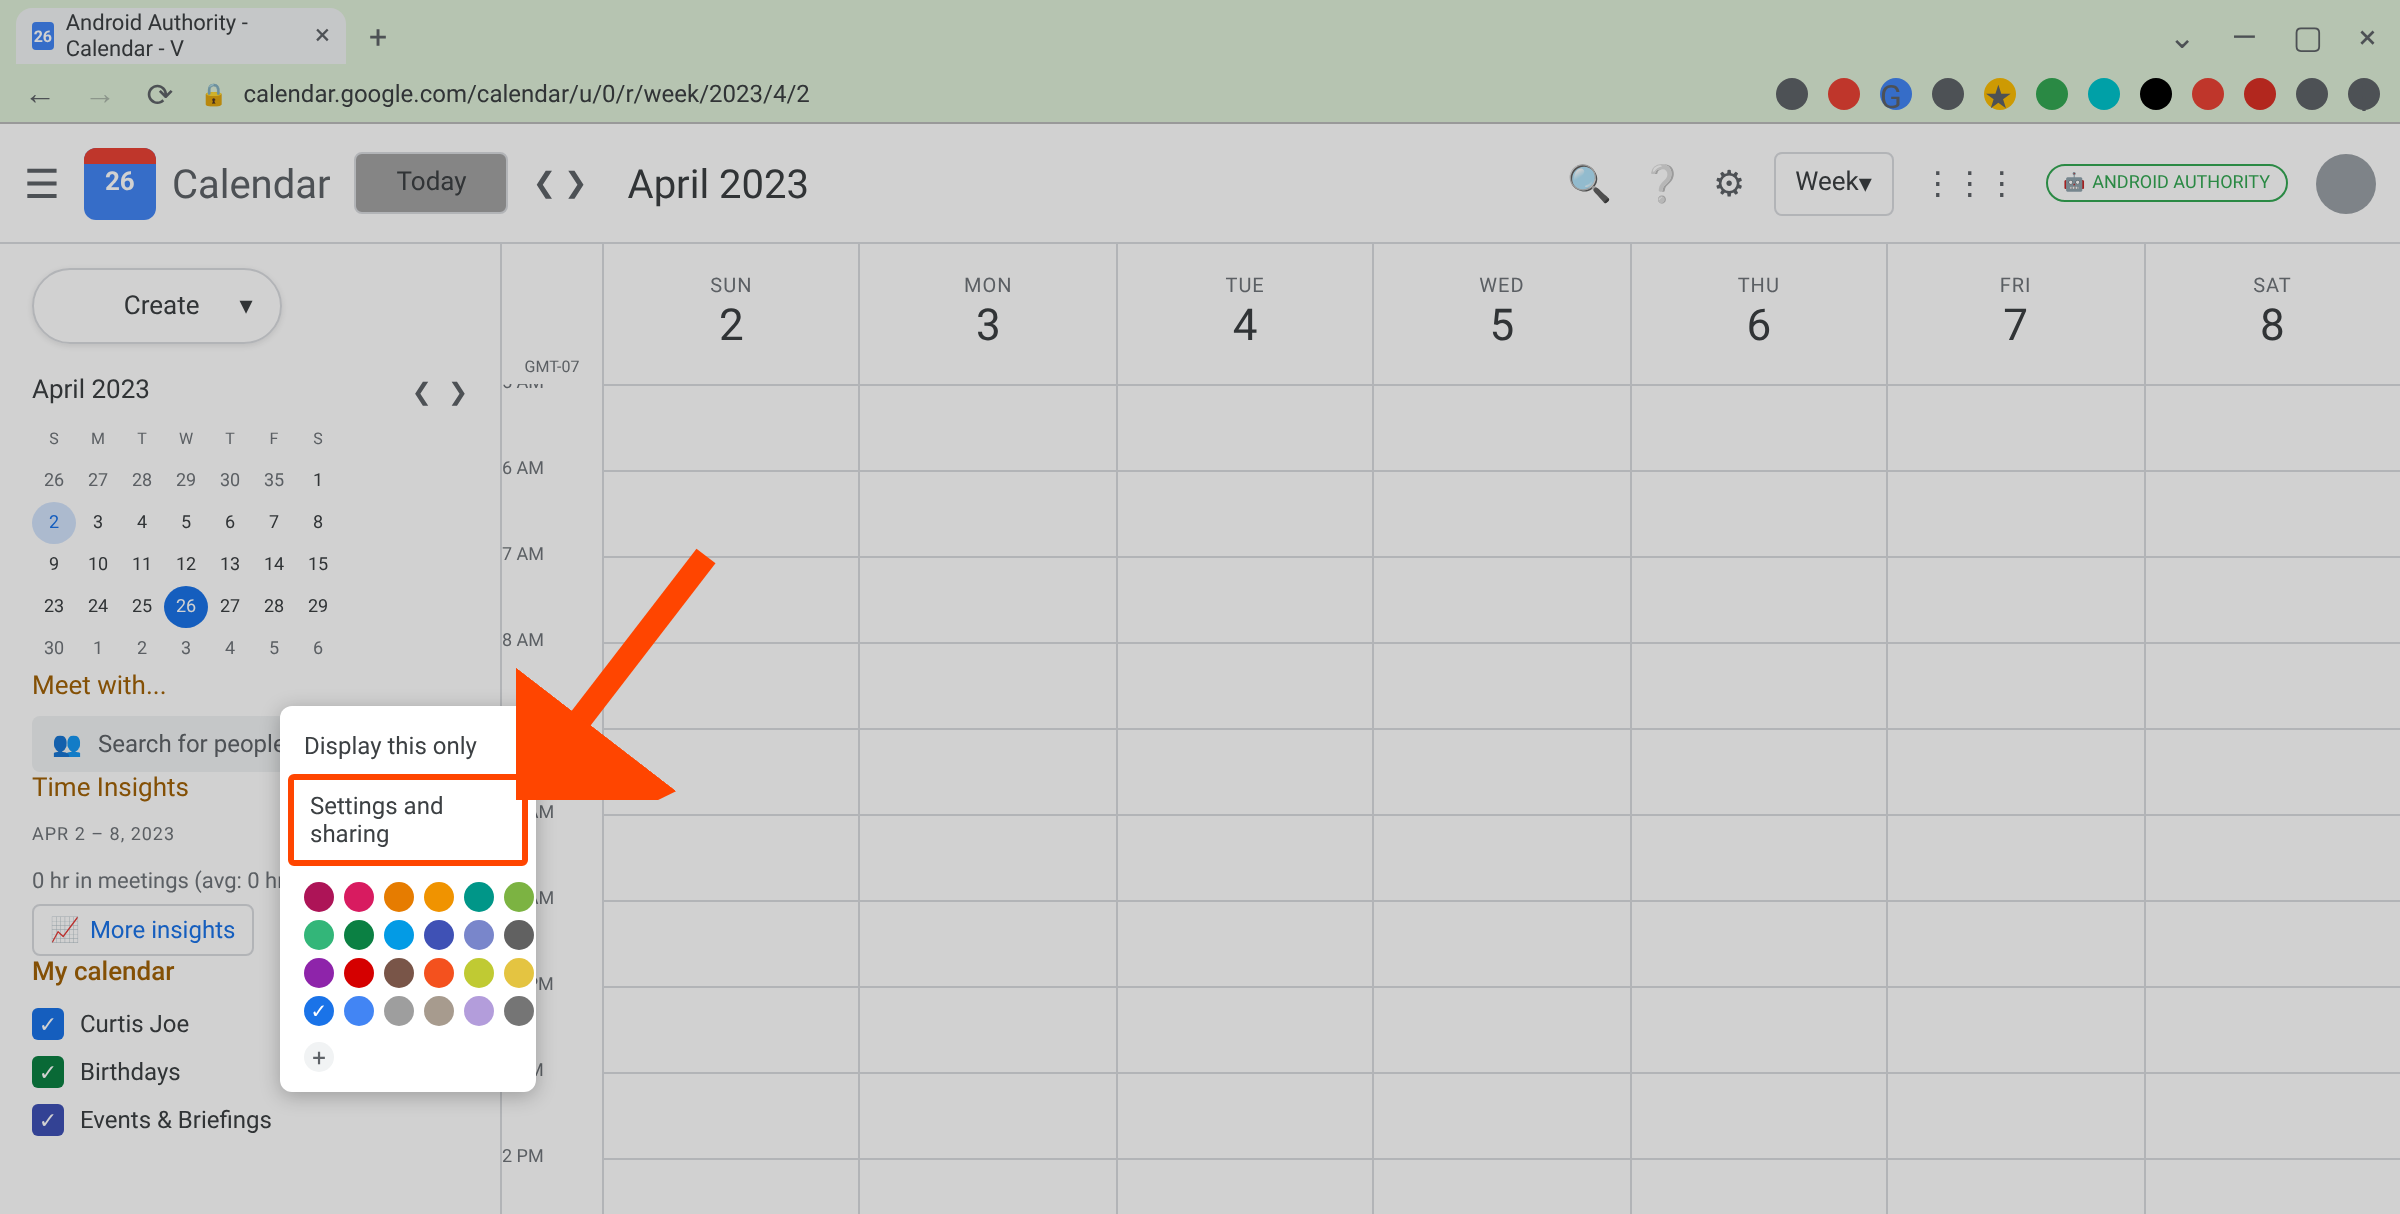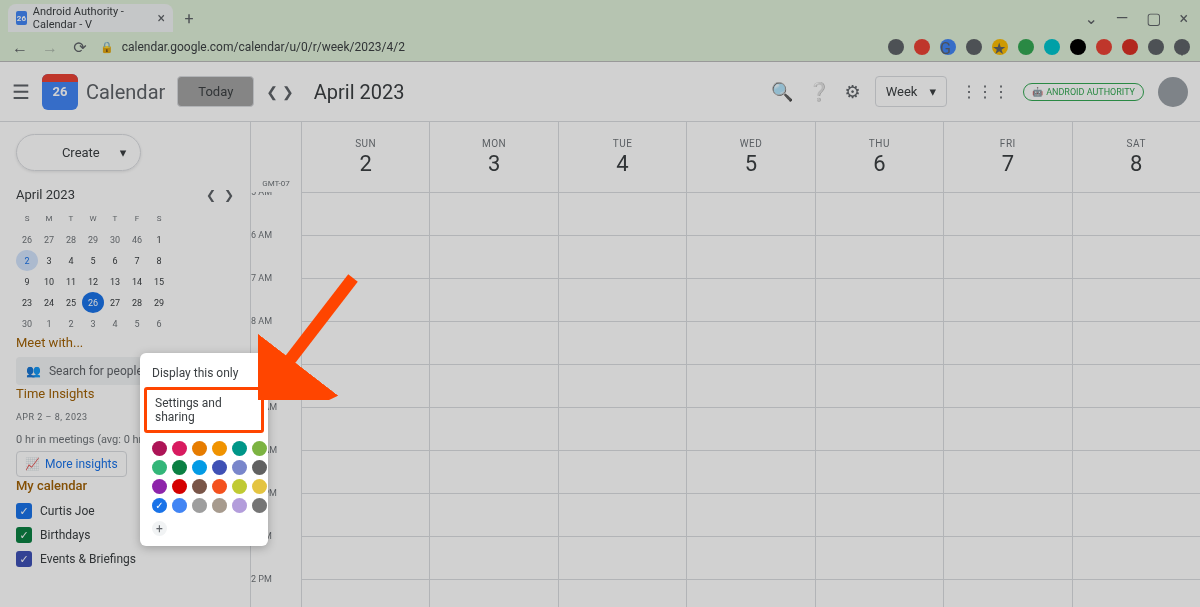--- a/index.html
+++ b/index.html
@@ -23,21 +23,21 @@
 .hamburger{font-size:20px;color:#5f6368;cursor:pointer}
 .logo{display:flex;align-items:center;gap:8px}
 .logo-icon{width:36px;height:36px;background:#4285f4;border-radius:6px;display:flex;align-items:center;justify-content:center;color:#fff;font-weight:bold;font-size:13px;position:relative}
 .logo-icon::before{content:'';position:absolute;top:0;left:0;right:0;height:8px;background:#ea4335;border-radius:6px 6px 0 0}
 .logo-text{font-size:20px;color:#5f6368}
 .today-btn{border:1px solid #dadce0;border-radius:4px;padding:7px 20px;font-size:13px;color:#3c4043;background:#a3a3a3;cursor:pointer}
 .nav-arrows{display:flex;gap:4px;color:#5f6368;font-size:14px}
 .month-title{font-size:20px;color:#3c4043;margin-left:8px}
 .top-right{margin-left:auto;display:flex;align-items:center;gap:14px;color:#5f6368}
 .icon-btn{font-size:18px;cursor:pointer}
-.view-btn{border:1px solid #dadce0;border-radius:4px;padding:7px 10px;font-size:13px;color:#3c4043;display:flex;align-items:center;gap:12px;cursor:pointer}
+.view-btn{border:1px solid #dadce0;border-radius:4px;padding:7px 10px;font-size:13px;color:#3c4043;display:flex;align-items:center;gap:0;cursor:pointer}
 .apps-grid{font-size:16px}
 .badge{border:1px solid #34a853;border-radius:12px;padding:3px 8px;font-size:9px;color:#34a853;display:flex;align-items:center;gap:3px}
 .avatar{width:30px;height:30px;border-radius:50%;background:#9aa0a6}
 
 .content{display:flex;flex:1;overflow:hidden}
 .sidebar{width:250px;padding:12px 16px;overflow:hidden}
 .create-btn{display:inline-flex;align-items:center;gap:20px;border:1px solid #dadce0;border-radius:24px;padding:10px 14px;font-size:13px;color:#3c4043;box-shadow:0 1px 3px rgba(0,0,0,.1);cursor:pointer}
 .plus{font-size:20px;line-height:0;background:linear-gradient(45deg,#ea4335,#fbbc04,#34a853,#4285f4);-webkit-background-clip:text;color:transparent;font-weight:bold}
 .mini-head{display:flex;justify-content:space-between;align-items:center;margin-top:16px;font-size:13px;color:#3c4043}
 .mini-nav{display:flex;gap:8px;color:#5f6368;font-size:12px}
@@ -176,21 +176,21 @@
             <div class="mini-cell hdr">T</div>
             <div class="mini-cell hdr">F</div>
             <div class="mini-cell hdr">S</div>
           </div>
           <div class="mini-row">
             <div class="mini-cell">26</div>
             <div class="mini-cell">27</div>
             <div class="mini-cell">28</div>
             <div class="mini-cell">29</div>
             <div class="mini-cell">30</div>
-            <div class="mini-cell">46</div>
+            <div class="mini-cell">35</div>
             <div class="mini-cell cur">1</div>
           </div>
           <div class="mini-row">
             <div class="mini-cell cur sel">2</div>
             <div class="mini-cell cur">3</div>
             <div class="mini-cell cur">4</div>
             <div class="mini-cell cur">5</div>
             <div class="mini-cell cur">6</div>
             <div class="mini-cell cur">7</div>
             <div class="mini-cell cur">8</div>

